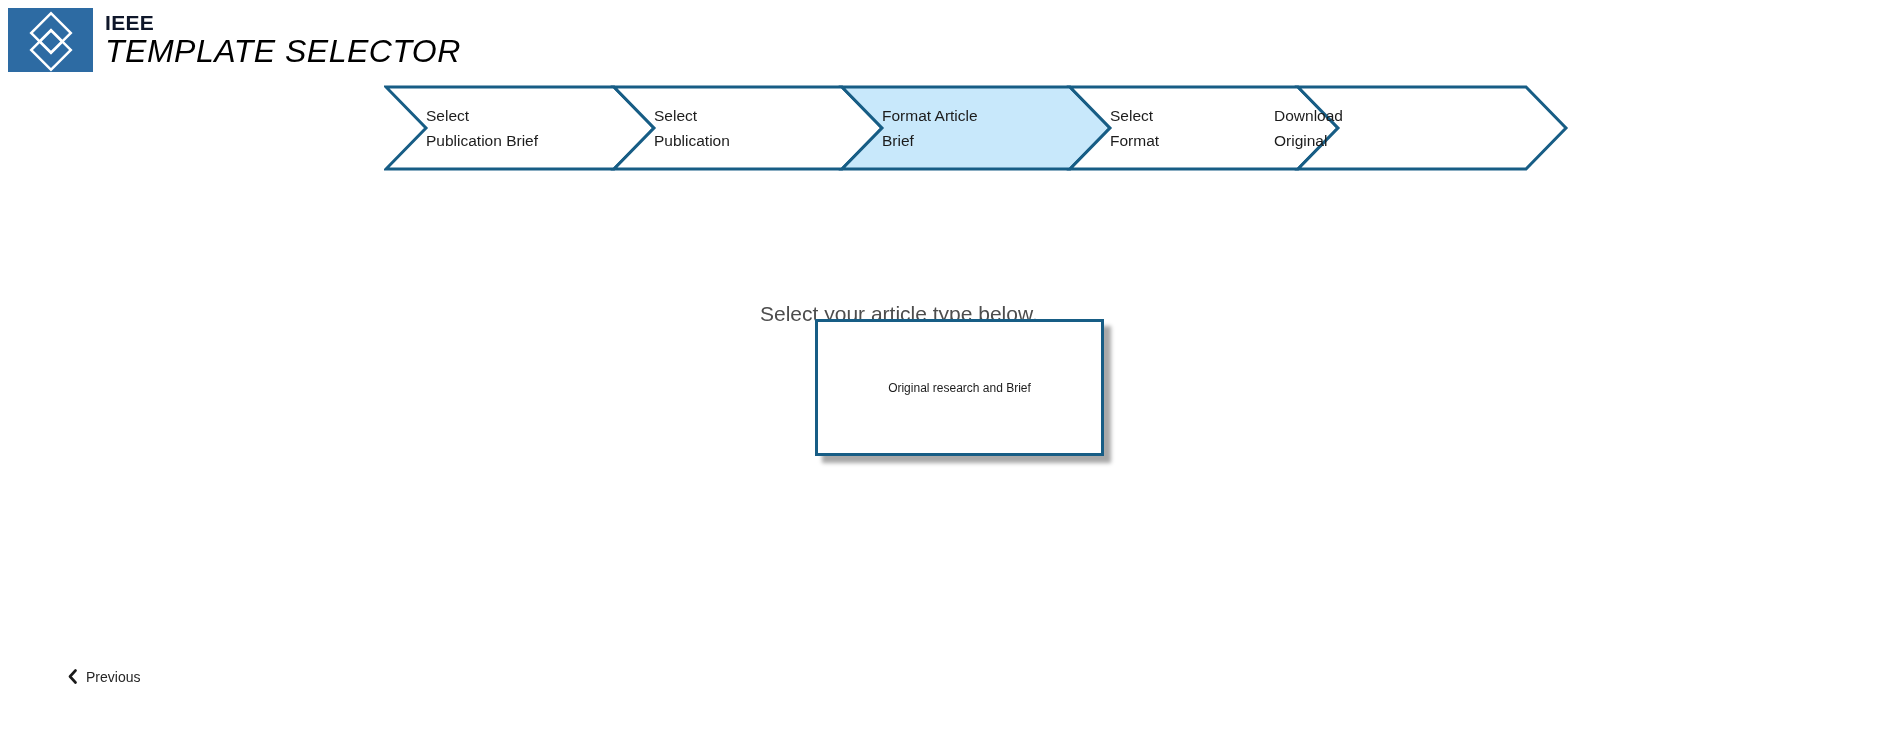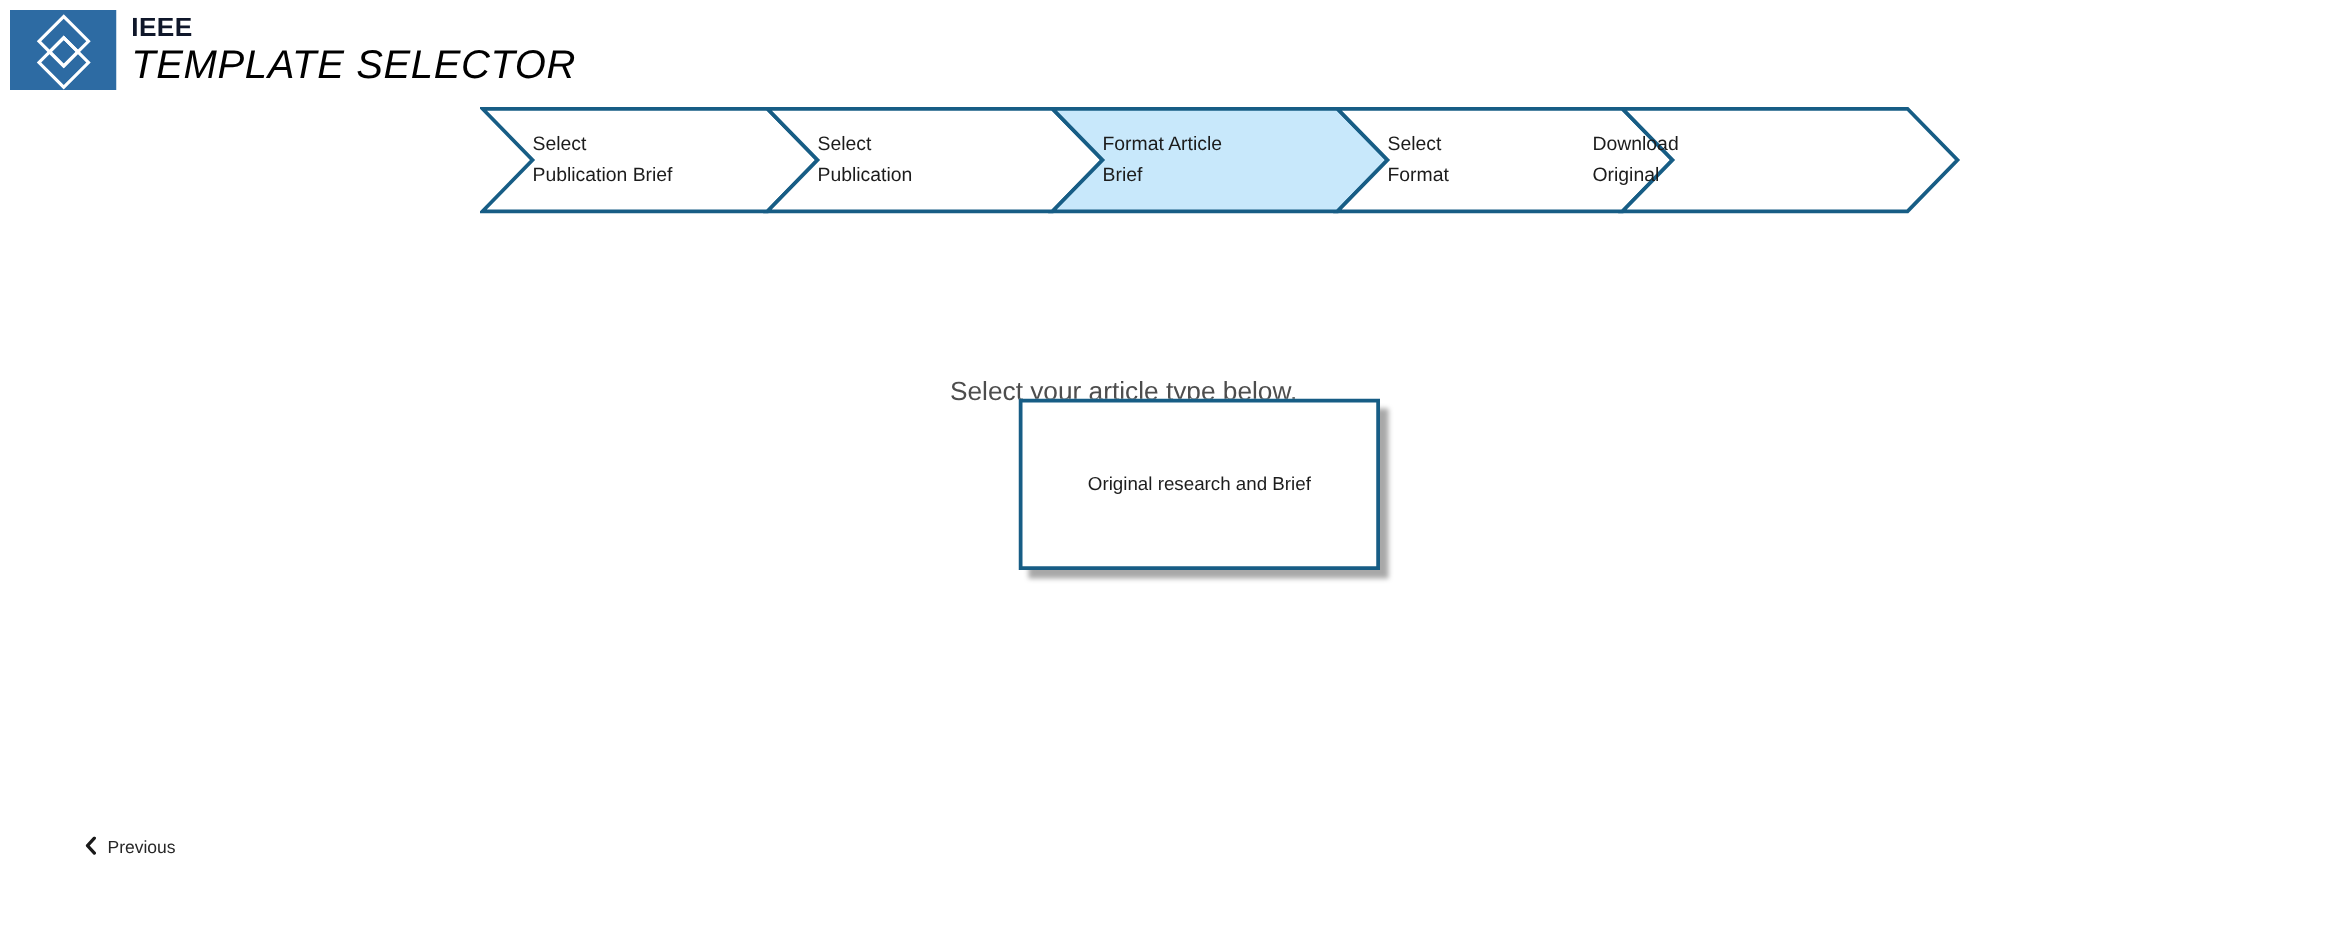--- a/index.html
+++ b/index.html
@@ -61,21 +61,21 @@
   }
   .article-type-btn {
     position: absolute;
     left: 815px; top: 319px;
     width: 289px; height: 137px;
     background: #ffffff;
     border: 3px solid #175d85;
     box-shadow: 7px 7px 4px #a8a8a8;
     display: flex; align-items: center; justify-content: center;
     font-family: "Liberation Sans", "DejaVu Sans", sans-serif;
-    font-size: 15px;
+    font-size: 12px;
     color: #1d1d1d;
     cursor: pointer;
     text-align: center;
   }
 
   
   .previous {
     position: absolute;
     left: 68px; top: 669px;
     display: flex; align-items: flex-start; gap: 9px;

